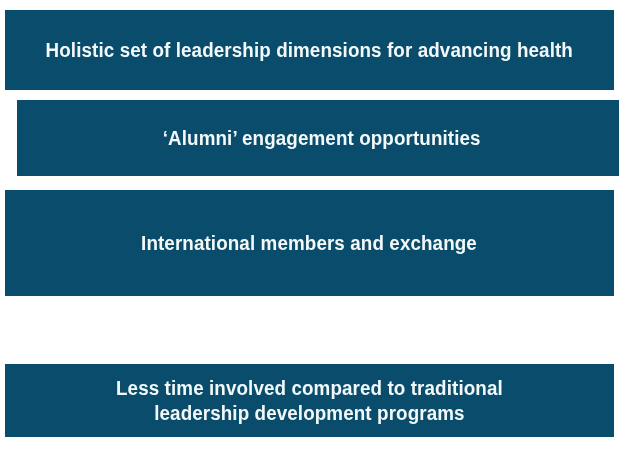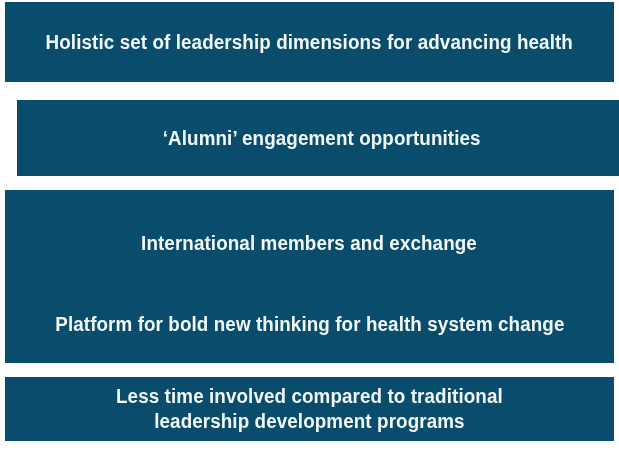--- a/index.html
+++ b/index.html
@@ -38,45 +38,42 @@
     font-size: 19.5px;
     line-height: 1.28;
     letter-spacing: 0.1px;
     text-align: center;
     white-space: pre-line;
     transform: scaleX(0.965);
     transform-origin: center center;
     text-rendering: optimizeLegibility;
   }
   
-  .bar-1 { top: 2px;   height: 80px; }
+  .bar-1 { top: 10px;   height: 80px; }
   .bar-2 { top: 100px; height: 76px; }
   .bar-3 { top: 190px; height: 106px; }
   .bar-4 { top: 286px; height: 77px; }
-  .bar-5 { top: 377px; height: 64px; }
+  .bar-5 { top: 364px; height: 73px; }
 </style>
 </head>
 <body>
 
 <div class="board" style="background: rgb(255, 255, 255);">
 
   <div class="bar bar-1" style="background: rgb(10, 76, 108);">
     <span class="bar-label" style="color: rgb(243, 248, 248);">Holistic set of leadership dimensions for advancing health</span>
   </div>
 
   <div class="bar bar-2" style="background: rgb(10, 76, 108); margin-left: 12px;">
     <span class="bar-label" style="color: rgb(243, 248, 248);">‘Alumni’ engagement opportunities</span>
   </div>
 
   <div class="bar bar-3" style="background: rgb(10, 76, 108);">
     <span class="bar-label" style="color: rgb(243, 248, 248);">International members and exchange</span>
   </div>
 
-  <div class="bar bar-4" style="background: rgb(10, 76, 108);">
-    <span class="bar-label" style="color: rgb(243, 248, 248);">Platform for bold new thinking for health system change</span>
-  </div>
 
   <div class="bar bar-5" style="background: rgb(10, 76, 108);">
     <span class="bar-label" style="color: rgb(243, 248, 248);">Less time involved compared to traditional
 leadership development programs</span>
   </div>
 
 </div>
 
 </body></html>

